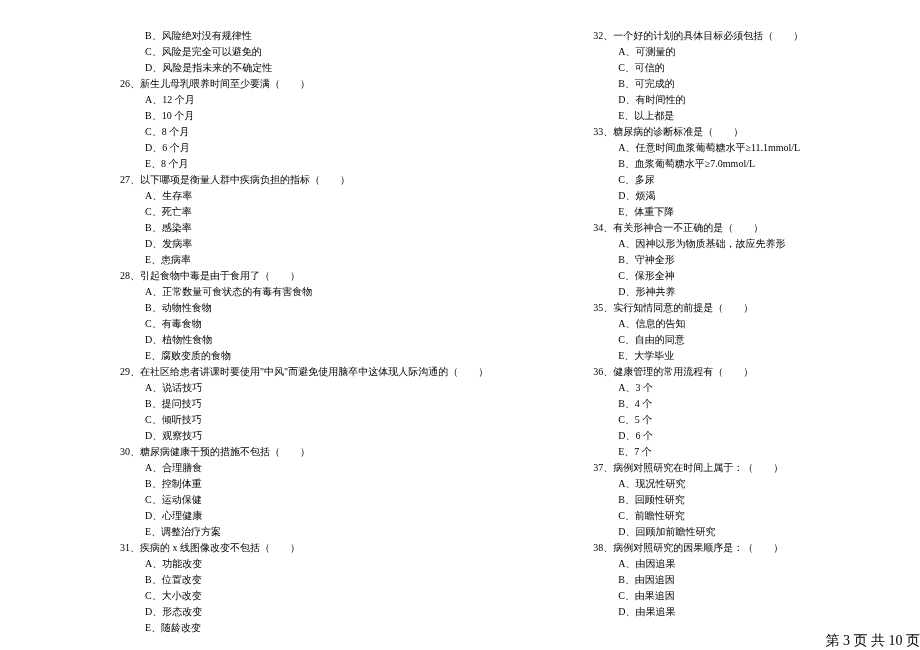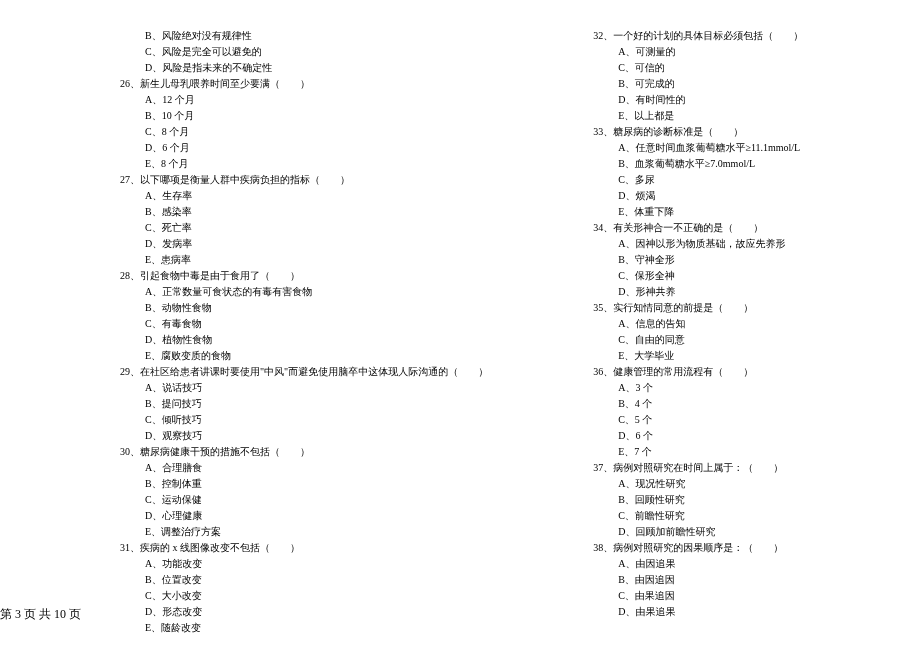--- a/index.html
+++ b/index.html
@@ -37,44 +37,44 @@
       white-space: nowrap;
       padding-left: 55px;
     }
     .option-line {
       line-height: 16px;
       white-space: nowrap;
       padding-left: 80px;
     }
     .footer {
       position: absolute;
-      bottom: 27px;
+      bottom: 0;
       width: 100%;
-      text-align: left;
-      font-size: 12px;
+      text-align: right;
+      font-size: 14px;
     }
   </style>
 </head>
 <body>
 
 <div class="page-content">
   <div class="column col-left" id="left-col">
       <div class="option-line">B、风险绝对没有规律性</div>
       <div class="option-line">C、风险是完全可以避免的</div>
       <div class="option-line">D、风险是指未来的不确定性</div>
       <div class="question-line">26、新生儿母乳喂养时间至少要满（　　）</div>
       <div class="option-line">A、12 个月</div>
       <div class="option-line">B、10 个月</div>
       <div class="option-line">C、8 个月</div>
       <div class="option-line">D、6 个月</div>
       <div class="option-line">E、8 个月</div>
       <div class="question-line">27、以下哪项是衡量人群中疾病负担的指标（　　）</div>
       <div class="option-line">A、生存率</div>
+      <div class="option-line">C、死亡率</div>
       <div class="option-line">B、感染率</div>
-      <div class="option-line">C、死亡率</div>
       <div class="option-line">D、发病率</div>
       <div class="option-line">E、患病率</div>
       <div class="question-line">28、引起食物中毒是由于食用了（　　）</div>
       <div class="option-line">A、正常数量可食状态的有毒有害食物</div>
       <div class="option-line">B、动物性食物</div>
       <div class="option-line">C、有毒食物</div>
       <div class="option-line">D、植物性食物</div>
       <div class="option-line">E、腐败变质的食物</div>
       <div class="question-line">29、在社区给患者讲课时要使用"中风"而避免使用脑卒中这体现人际沟通的（　　）</div>
       <div class="option-line">A、说话技巧</div>

